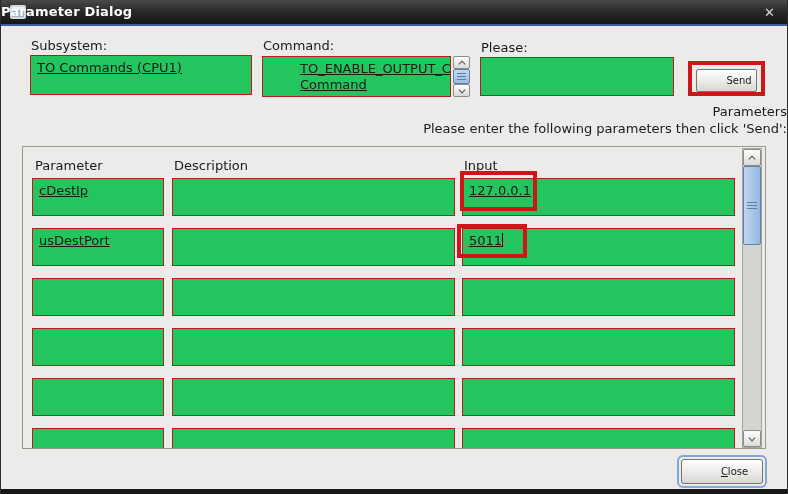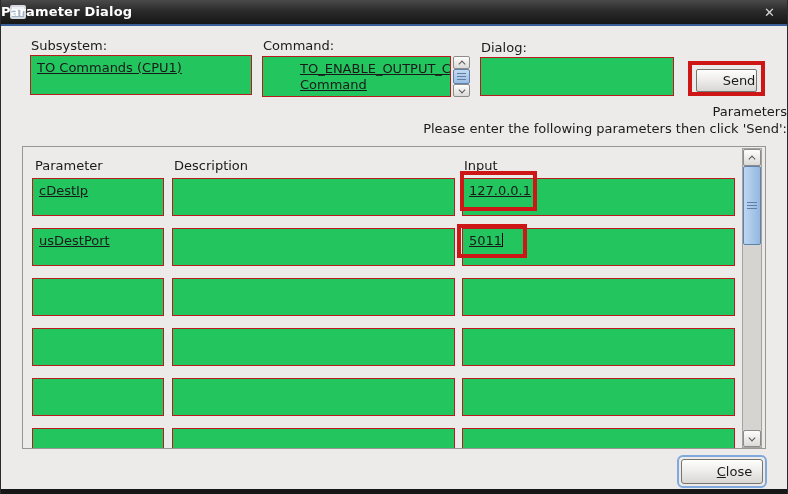--- a/index.html
+++ b/index.html
@@ -33,21 +33,21 @@
   
   .lbl { position:absolute; color:#1a1a1a; }
   .entry {
     position:absolute; background:#22c55e; border:1px solid #b91c1c;
     padding:4px 6px; line-height:16px; overflow:hidden; white-space:pre-line;text-decoration:underline;
   }
   .btn {
     background:linear-gradient(#fefefe,#efeeec 45%,#d9d7d4);
     border:1px solid #77756f; border-radius:3px;
     text-align:center; color:#1a1a1a; cursor:pointer;
-    font-family:inherit; font-size:13px;padding-left:25px;
+    font-family:inherit; font-size:10px;padding-left:25px;
   }
   .annot { position:absolute; border:4px solid #cf1616; pointer-events:none; }
   
   .mini-sb { position:absolute; left:452px; top:56px; width:17px; height:41px; }
   .sb-btn {
     position:relative; width:100%; background:linear-gradient(#fdfdfd,#dcdad7);
     border:1px solid #8e8c88; border-radius:2px;
   }
   .mini-sb .sb-btn { height:13px; }
   .mini-sb .sb-thumb {
@@ -125,21 +125,21 @@
         <span class="chev up"></span>
       </div>
     <div class="sb-thumb">
         <span class="grip"></span>
       </div>
     <div class="sb-btn">
         <span class="chev down"></span>
       </div>
   </div>
 
-  <div class="lbl" style="left:480px; top:40px;">Dialog:</div>
+  <div class="lbl" style="left:480px; top:40px;">Please:</div>
   <div class="entry" style="left:479px; top:57px; width:194px; height:39px;"></div>
 
   <div class="annot" style="left:687px; top:61px; width:77px; height:35px;">
     <button class="btn send-btn">Send</button>
   </div>
 
   <div class="center-text" style="top:104px;">Parameters</div>
   <div class="center-text" style="top:121px;">Please enter the following parameters then click 'Send':</div>
 
   <div class="panel">

